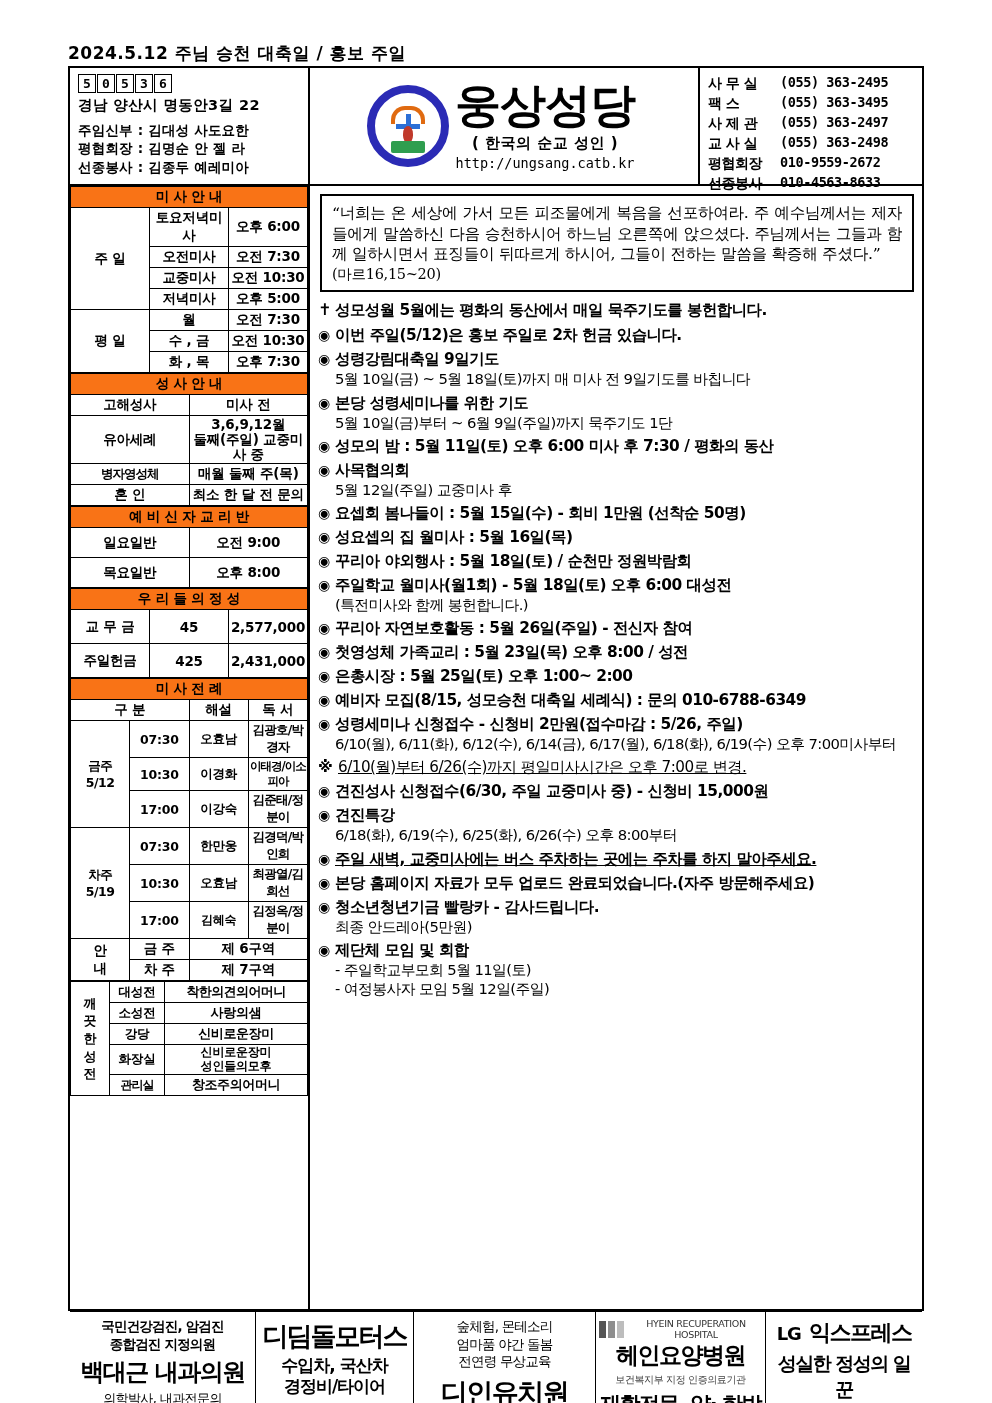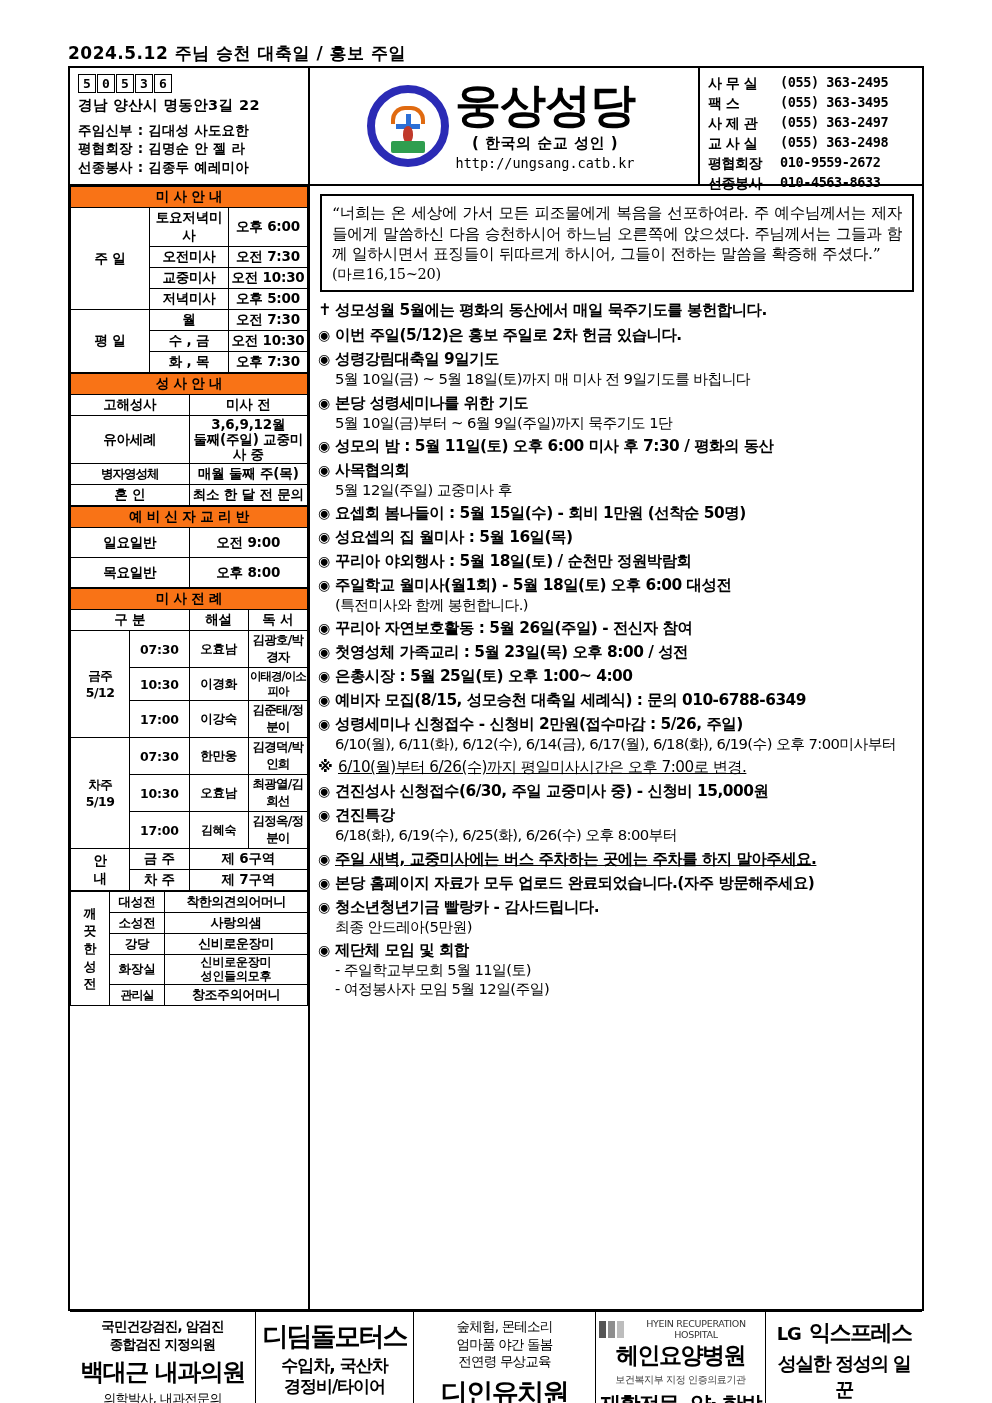--- a/index.html
+++ b/index.html
@@ -282,20 +282,37 @@
             <td style="width:84px">일요일반</td>
             <td>오전 9:00</td>
           </tr>
           <tr style="height:30px">
             <td>목요일반</td>
             <td>오후 8:00</td>
           </tr>
         </tbody>
           </table>
 
+        <table class="t">
+          <tbody>
+              <tr>
+                <td class="sec" colspan="3">우 리 들 의  정 성</td>
+              </tr>
+          <tr style="height:34px">
+            <td style="width:74px">교 무 금</td>
+            <td style="width:44px">45</td>
+            <td>2,577,000</td>
+          </tr>
+          <tr style="height:34px">
+            <td>주일헌금</td>
+            <td>425</td>
+            <td>2,431,000</td>
+          </tr>
+        </tbody>
+          </table>
 
         <table class="t">
           <tbody>
               <tr>
                 <td class="sec" colspan="4">미 사 전 례</td>
               </tr>
           <tr>
             <td colspan="2">구 분</td>
             <td style="width:50px">해설</td>
             <td>독 서</td>
@@ -466,21 +483,21 @@
             <span class="ann-text" style="font-weight:bold">꾸리아 자연보호활동 : 5월 26일(주일) - 전신자 참여</span>
           </div>
 
           <div class="ann-item">
             <span class="bullet">◉</span>
             <span class="ann-text" style="font-weight:bold">첫영성체 가족교리 : 5월 23일(목) 오후 8:00 / 성전</span>
           </div>
 
           <div class="ann-item">
             <span class="bullet">◉</span>
-            <span class="ann-text" style="font-weight:bold">은총시장 : 5월 25일(토) 오후 1:00~ 4:00</span>
+            <span class="ann-text" style="font-weight:bold">은총시장 : 5월 25일(토) 오후 1:00~ 2:00</span>
           </div>
 
           <div class="ann-item">
             <span class="bullet">◉</span>
             <span class="ann-text" style="font-weight:bold">예비자 모집(8/15, 성모승천 대축일 세례식) : 문의 010-6788-6349</span>
           </div>
 
           <div class="ann-item">
             <span class="bullet">◉</span>
             <span class="ann-text">

